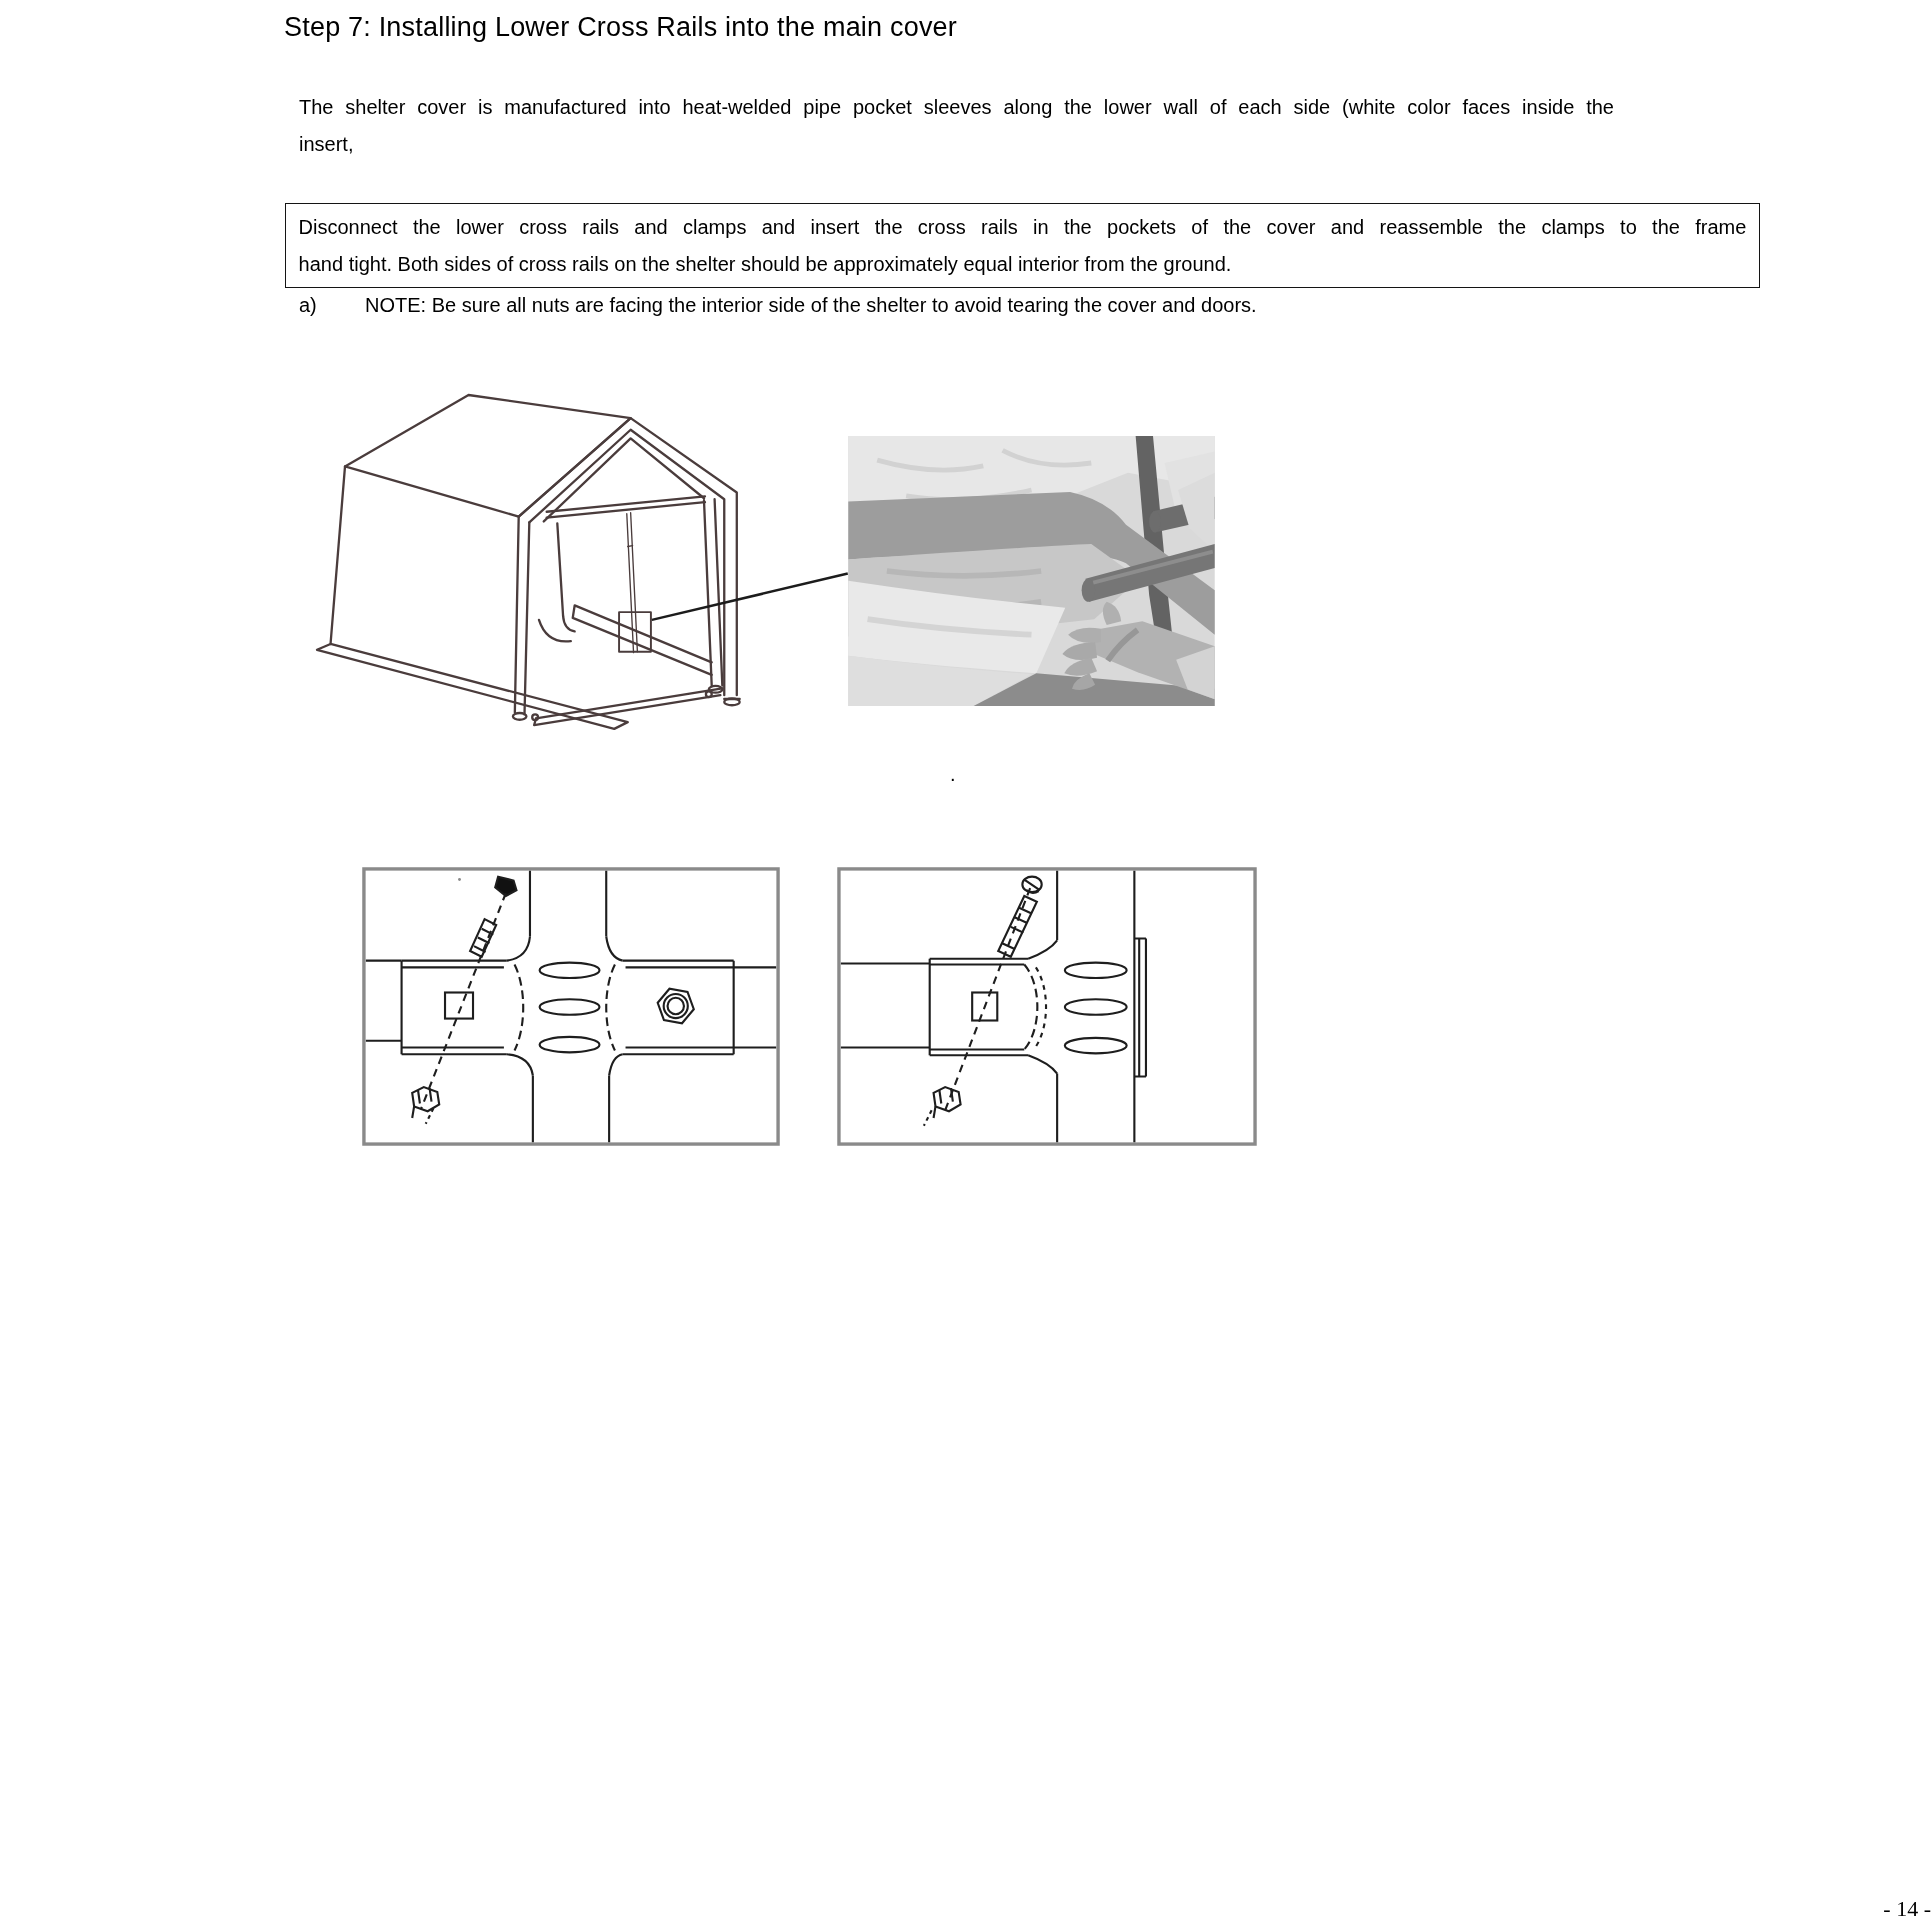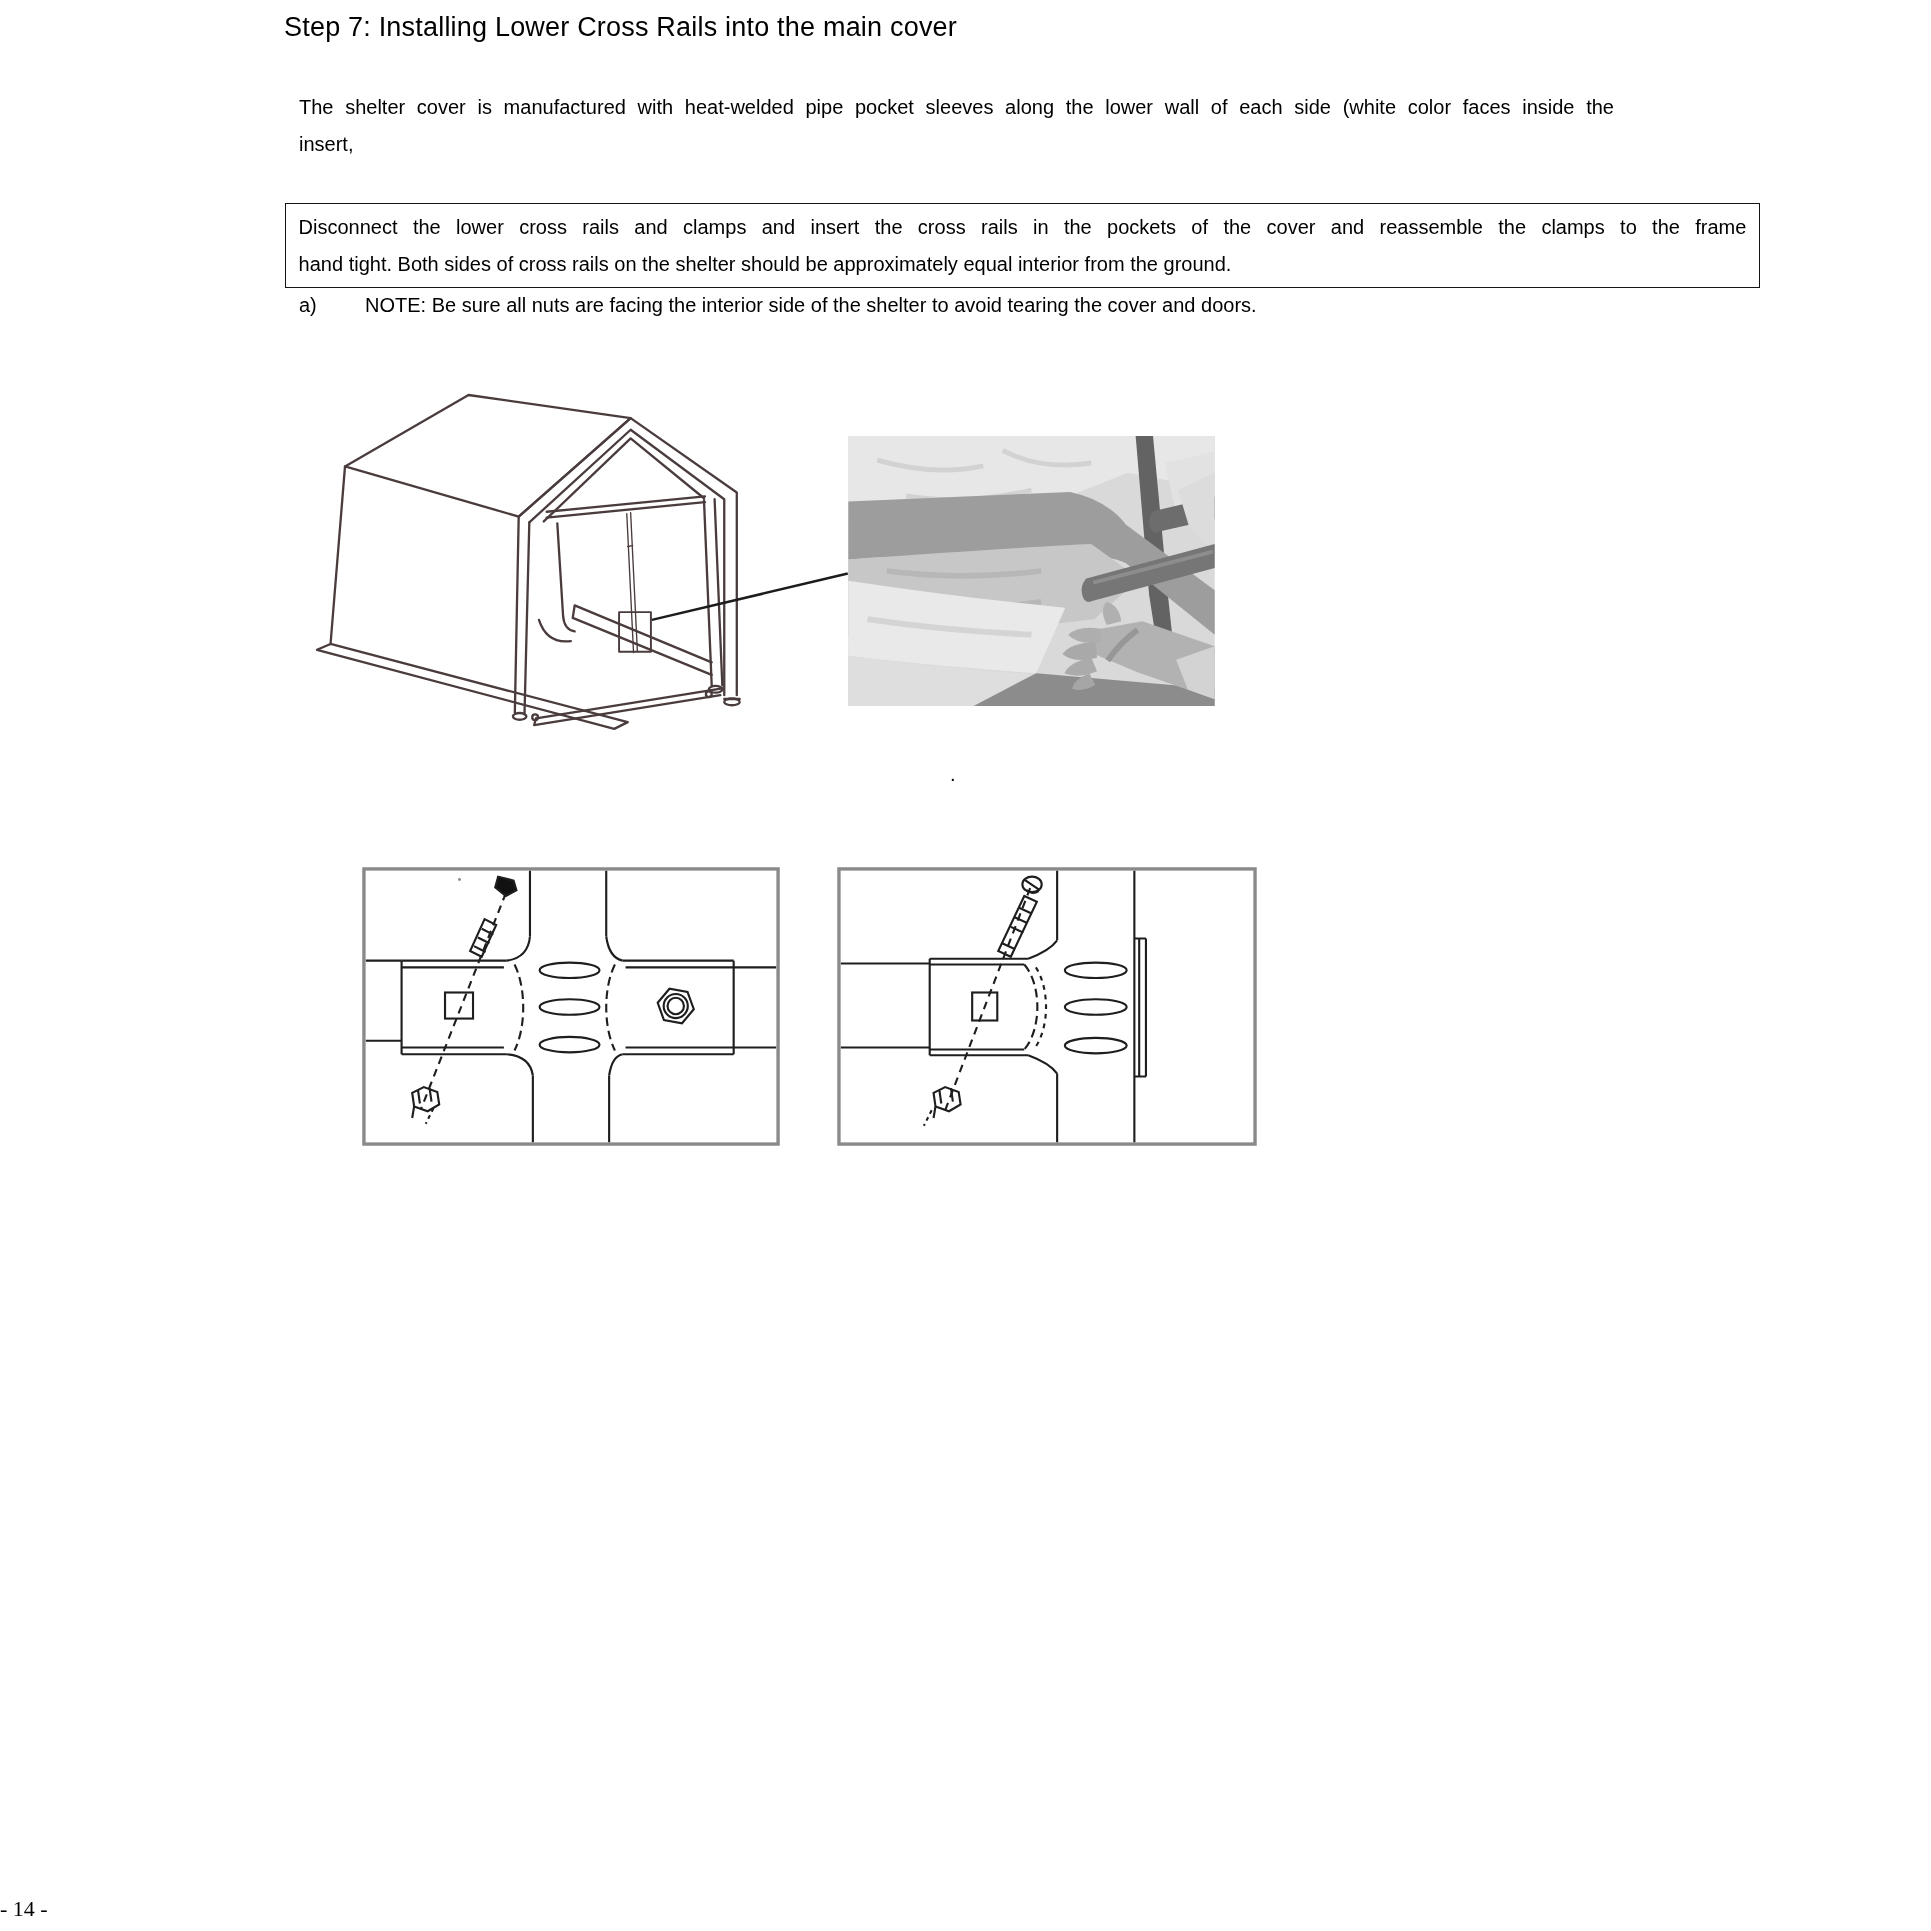--- a/index.html
+++ b/index.html
@@ -9,31 +9,31 @@
   .title{left:284px;top:11.6px;font-size:27px;font-weight:normal;letter-spacing:0.2px;white-space:nowrap;}
   .para{left:299px;top:89px;width:1315px;font-size:20px;}
   .para .line{line-height:37px;}
   .jline{text-align:justify;text-align-last:justify;}
   .boxnote{left:285px;top:203px;width:1475px;box-sizing:border-box;
            border:1.9px solid #141414;padding:4.8px 12.6px 3.9px 12.6px;font-size:20px;}
   .boxnote .line{line-height:37px;}
   .noterow{left:299px;top:291px;font-size:20px;line-height:29px;white-space:nowrap;}
   .noterow .marker{display:inline-block;width:66px;}
   .straydot{left:950px;top:764px;font-size:20px;line-height:20px;}
-  .pagenum{left:0;top:1896px;width:1931px;text-align:left;
+  .pagenum{left:0;top:1896px;width:1931px;text-align:right;
            font-family:"Liberation Serif",serif;font-size:22px;}
   svg{display:block;}
 </style>
 </head>
 <body>
 
 <div class="abs title">Step 7: Installing Lower Cross Rails into the main cover</div>
 
 <div class="abs para">
-  <div class="line jline">The shelter cover is manufactured with heat-welded pipe pocket sleeves along the lower wall of each side (white color faces inside the</div>
+  <div class="line jline">The shelter cover is manufactured into heat-welded pipe pocket sleeves along the lower wall of each side (white color faces inside the</div>
   <div class="line">insert,</div>
 </div>
 
 <div class="abs boxnote">
   <div class="line jline">Disconnect the lower cross rails and clamps and insert the cross rails in the pockets of the cover and reassemble the clamps to the frame</div>
   <div class="line">hand tight. Both sides of cross rails on the shelter should be approximately equal interior from the ground.</div>
 </div>
 
 <div class="abs noterow">
   <span class="marker">a)</span><span>NOTE: Be sure all nuts are facing the interior side of the shelter to avoid tearing the cover and doors.</span>

